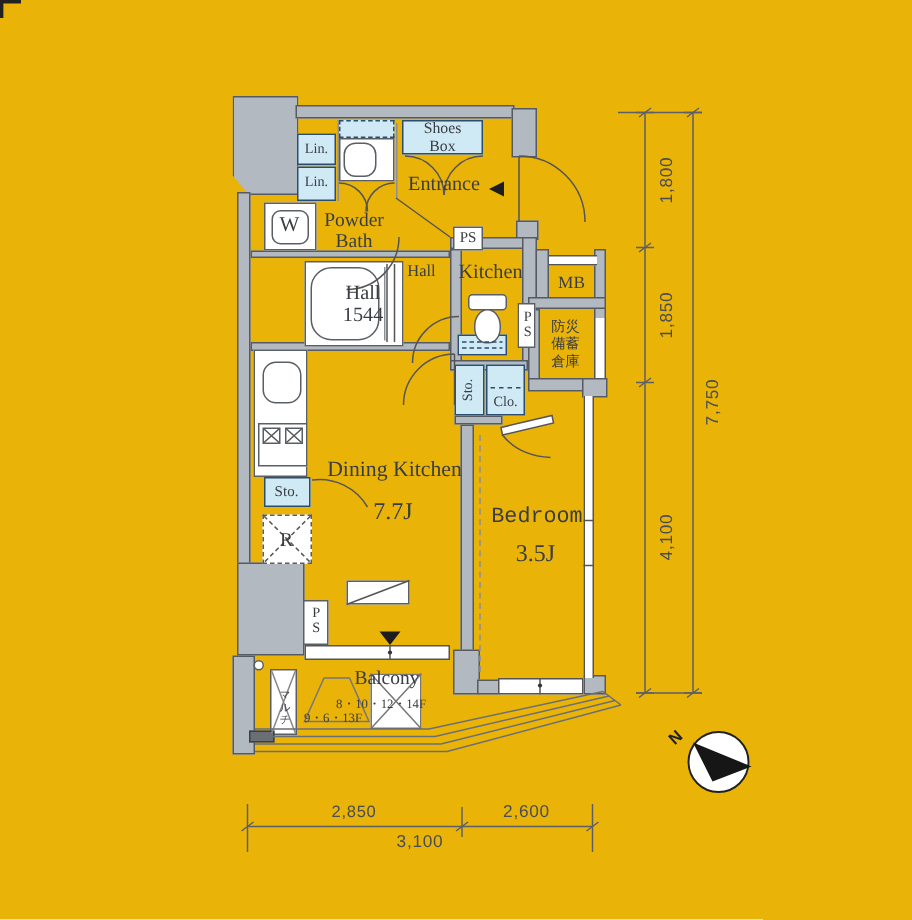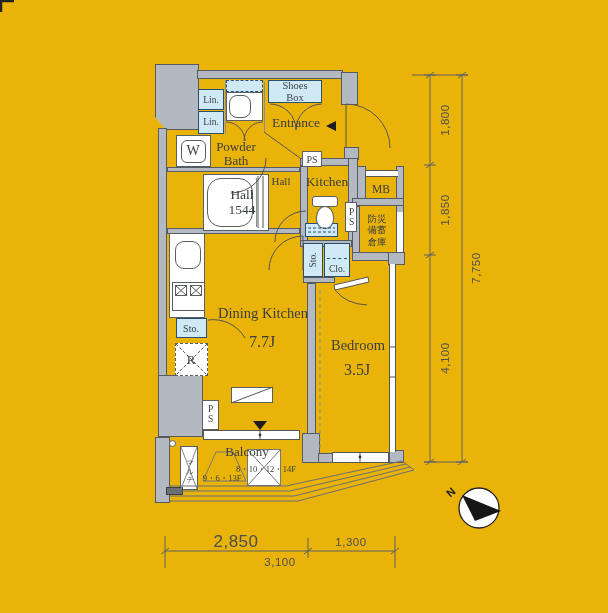--- a/index.html
+++ b/index.html
@@ -180,33 +180,33 @@
   <div class="lbl" style="left:381px;top:189px;font-size:11.5px;">MB</div>
   <div class="lbl" style="left:377px;top:231px;font-size:9.5px;line-height:1.2;">
     <div>防災</div>
       <div>備蓄</div>
       <div>倉庫</div>
   </div>
   <div class="lbl rot" style="left:313px;top:260px;font-size:9.5px;">Sto.</div>
   <div class="lbl" style="left:337px;top:269px;font-size:9.5px;">Clo.</div>
   <div class="lbl" style="left:263px;top:314px;font-size:14.5px;">Dining Kitchen</div>
   <div class="lbl" style="left:262px;top:342px;font-size:16px;">7.7J</div>
-  <div class="lbl" style="left:358px;top:346px;font-size:14.5px;">Bedroom</div>
+  <div class="lbl" style="left:358px;top:346px;font-size:14.5px;font-family:Liberation Mono, monospace;">Bedroom</div>
   <div class="lbl" style="left:357px;top:370px;font-size:16px;">3.5J</div>
   <div class="lbl" style="left:191px;top:328px;font-size:10px;">Sto.</div>
   <div class="lbl" style="left:191px;top:360px;font-size:13px;">R</div>
   <div class="lbl stack" style="left:210px;top:414px;font-size:9.5px;">PS</div>
   <div class="lbl stack" style="left:189px;top:468px;font-size:7px;">マルチ</div>
-  <div class="lbl" style="left:247px;top:452px;font-size:13px;">Balcony</div>
+  <div class="lbl" style="left:258px;top:452px;font-size:13px;">Balcony</div>
   <div class="lbl" style="left:222px;top:479px;font-size:8.5px;">9・6・13F</div>
-  <div class="lbl" style="left:266px;top:470px;font-size:8.5px;">8・10・12・14F</div>
+  <div class="lbl" style="left:254px;top:470px;font-size:8.5px;">8・10・12・14F</div>
 
   <div class="lbl dim rot" style="left:445px;top:120px;font-size:11.5px;">1,800</div>
   <div class="lbl dim rot" style="left:445px;top:210px;font-size:11.5px;">1,850</div>
   <div class="lbl dim rot" style="left:445px;top:358px;font-size:11.5px;">4,100</div>
   <div class="lbl dim rot" style="left:476px;top:268px;font-size:11.5px;">7,750</div>
-  <div class="lbl dim" style="left:236px;top:542px;font-size:17px;">2,850</div>
-  <div class="lbl dim" style="left:351px;top:542px;font-size:11.5px;">1,300</div>
+  <div class="lbl dim" style="left:236px;top:542px;font-size:11px;">2,850</div>
+  <div class="lbl dim" style="left:351px;top:542px;font-size:11.5px;">2,600</div>
   <div class="lbl dim" style="left:280px;top:562px;font-size:11.5px;">3,100</div>
 
   <div class="lbl dim rot45" style="left:451px;top:492px;font-size:11px;font-weight:bold;color:#222;">N</div>
 
 </div>
 
 </body></html>

